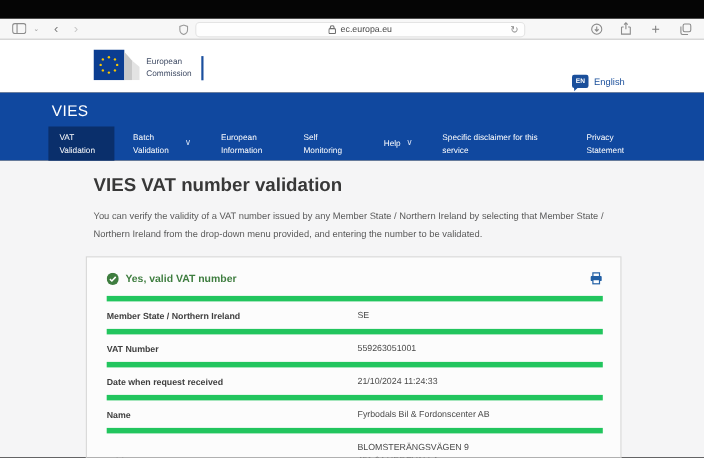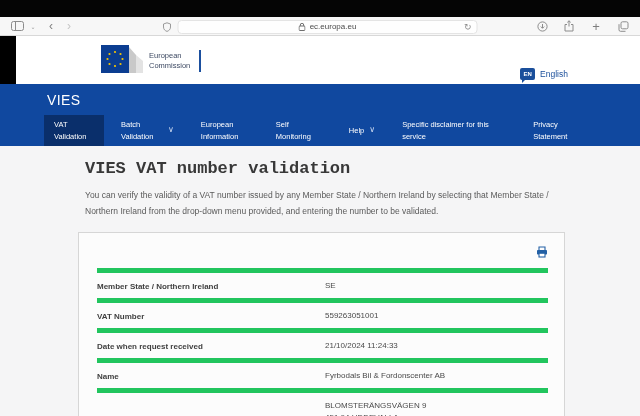--- a/index.html
+++ b/index.html
@@ -19,21 +19,21 @@
               display:flex; align-items:center; gap:6px; }
   .url-capsule { display:flex; align-items:center; justify-content:center; gap:4px;
                  width:300px; height:14px; background:#fefefe; border:1px solid #e4e4e4;
                  border-radius:4px; position:relative; }
   .url-text { font-size:8px; color:#4a4a4a; }
   .reload { position:absolute; right:5px; font-size:9px; color:#8c8c8c; }
   .tb-right { margin-left:auto; display:flex; align-items:center; gap:13px; }
   .icon-grey svg { display:block; }
 
   
-  .ec-header { position:relative; height:48px; background:#ffffff;margin-left:16px; }
+  .ec-header { position:relative; height:48px; background:#ffffff; }
   .ec-logo { position:absolute; left:85px; top:9px; display:flex; align-items:center; }
   .ec-logo-text { font-size:7.5px; color:#3e4a63; line-height:1.35; margin-left:6px; }
   .ec-sep { width:2px; height:22px; background:#1b4f9e; margin-left:9px; }
   .lang { position:absolute; right:72px; top:32px; display:flex; align-items:center; gap:5px; cursor:pointer; }
   .lang-badge { width:15px; height:12px; background:#1a4f9b; color:#fff; font-size:6px; font-weight:bold;
                 display:flex; align-items:center; justify-content:center; border-radius:2px; position:relative; }
   .lang-badge::after { content:""; position:absolute; left:2px; bottom:-3px; border:2px solid transparent;
                        border-top-color:#1a4f9b; border-left-color:#1a4f9b; }
   .lang-label { font-size:8.5px; color:#1a4f9b; }
 
@@ -44,21 +44,21 @@
   .nav-item { display:flex; align-items:center; gap:5px; padding:4px 10px; margin-right:7px;
               color:#ffffff; font-size:7.5px; line-height:1.55; cursor:pointer; }
   .nav-item.active { background:#0a2f6b; }
   .nav-label { display:block; }
   .w40 { width:40px; } .w42 { width:42px; } .w48 { width:48px; } .w46 { width:46px; }
   .w104 { width:104px; } .w44 { width:44px; }
   .nav-chevron { font-size:8px; color:#cfdcf2; }
 
   
   .content { background:#f5f5f6; height:270px; padding-left:85px; }
-  .page-title { padding-top:13px; font-size:17px; font-weight:bold; color:#383838;font-family:Liberation Mono, monospace; }
+  .page-title { padding-top:13px; font-size:17px; font-weight:bold; color:#383838; }
   .intro { margin-top:10px; width:480px; font-size:8.5px; line-height:1.85; color:#5a5a5a; }
 
   
   .card { margin-left:-7px; margin-top:13px; width:487px; height:250px;
           background:#fcfcfc; border:1px solid #d6d6d6; }
   .card-header { display:flex; align-items:center; padding:13px 16px 10px 18px; }
   .status { display:flex; align-items:center; gap:6px; color:#3e7d3f; font-size:9.5px; font-weight:bold; }
   .print-btn { margin-left:auto; cursor:pointer; display:flex; }
   .table { margin:0 16px 0 18px; }
   .row { display:flex; align-items:flex-end; border-top:5px solid #22c55e; padding:7px 0 6px 0; }
@@ -185,20 +185,29 @@
       </div>
     </div>
   </div>
 
   <div class="content">
     <div class="page-title">VIES VAT number validation</div>
     <div class="intro">You can verify the validity of a VAT number issued by any Member State / Northern Ireland by selecting that Member State / Northern Ireland from the drop-down menu provided, and entering the number to be validated.</div>
 
     <div class="card">
       <div class="card-header">
+        <span class="status">
+          <span style="display:flex;">
+            <svg width="11" height="11" viewBox="0 0 11 11">
+                <circle cx="5.5" cy="5.5" r="5.5" fill="#3e7d3f"></circle>
+                <path d="M2.9 5.7 L4.7 7.4 L8.2 3.7" fill="none" stroke="#ffffff" stroke-width="1.4"></path>
+              </svg>
+          </span>
+          <span>Yes, valid VAT number</span>
+        </span>
         <span class="print-btn">
           <svg width="12" height="12" viewBox="0 0 12 12">
               <path d="M3 4 V1 H9 V4" fill="none" stroke="#2360a5" stroke-width="1.1"></path>
               <rect x="1" y="4" width="10" height="4.5" rx="0.8" fill="#2360a5"></rect>
               <rect x="3" y="7.2" width="6" height="3.8" fill="#ffffff" stroke="#2360a5" stroke-width="1.1"></rect>
             </svg>
         </span>
       </div>
 
       <div class="table">

